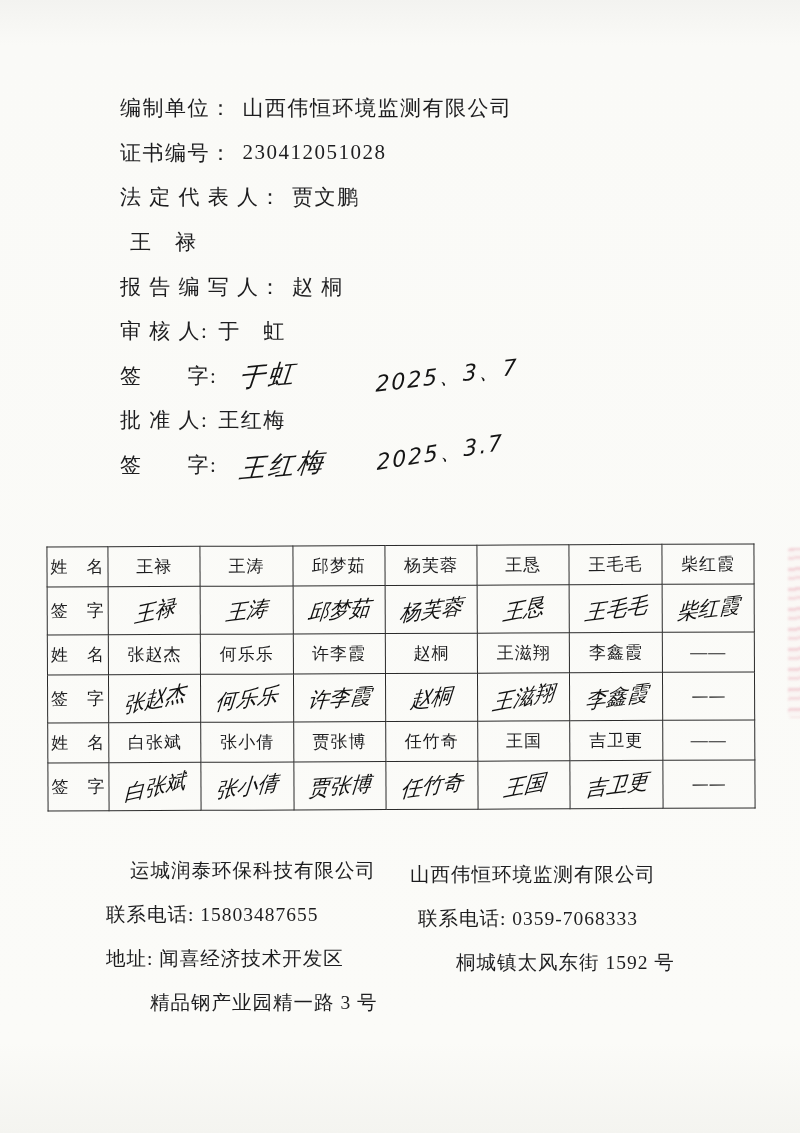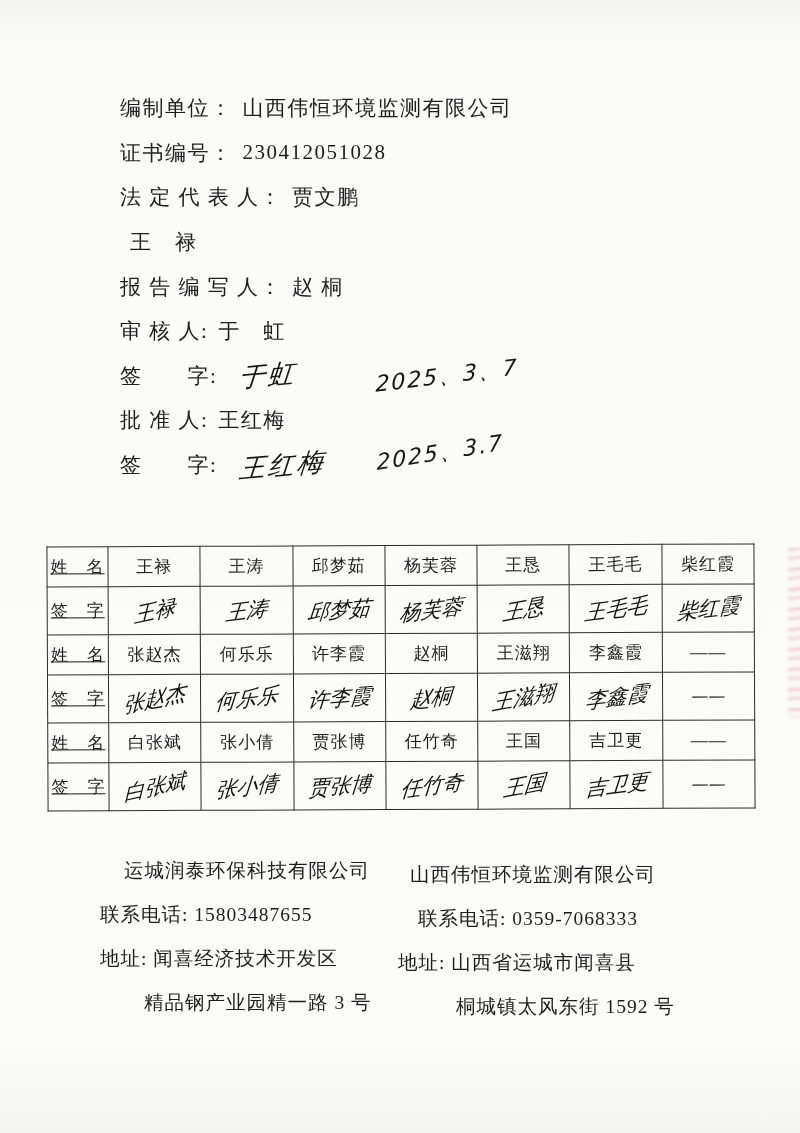--- a/index.html
+++ b/index.html
@@ -30,38 +30,38 @@
     border-collapse:collapse;table-layout:fixed;
     transform:rotate(-0.25deg);
     background:transparent;
   }
   table.personnel td{
     border:1.4px solid #2b2b2b;
     text-align:center;vertical-align:middle;
     font-size:17px;letter-spacing:1px;
     padding:0;overflow:hidden;
   }
-  td.lbl-cell{width:60px;letter-spacing:0;text-decoration:underline;}
+  td.lbl-cell{width:60px;letter-spacing:0;}
   tr.name-row{height:40px;}
   tr.sign-row{height:48px;}
   tr.sign-row td span.cellsig{
     font-family:"DejaVu Sans",sans-serif;
     font-style:italic;font-size:21px;color:#111;
     display:inline-block;transform:rotate(-7deg) skewX(-12deg);
     letter-spacing:0;
   }
   tr.sign-row td:nth-child(2) span.cellsig{transform:rotate(-12deg) skewX(-14deg);}
   tr.sign-row td:nth-child(4) span.cellsig{transform:rotate(-4deg) skewX(-9deg);}
   tr.sign-row td:nth-child(6) span.cellsig{transform:rotate(-10deg) skewX(-16deg);}
   tr.sign-row td:nth-child(8) span.cellsig{transform:rotate(-6deg) skewX(-8deg);}
   tr.sign-row td span.cellsig.dash{transform:none;font-style:normal;font-size:17px;}
   
   .footer-col{position:absolute;font-size:19.5px;letter-spacing:1px;}
   .footer-col .fline{height:44px;display:flex;align-items:center;white-space:pre;}
-  .f-left{left:100px;top:848px;width:300px;}
+  .f-left{left:106px;top:848px;width:300px;}
   .f-right{left:398px;top:852px;width:320px;}
   .ind-company-l{padding-left:24px;}
   .ind-addr2-l{padding-left:44px;}
   .ind-company-r{padding-left:12px;}
   .ind-phone-r{padding-left:20px;}
   .ind-addr2-r{padding-left:58px;}
   
   .red-edge{
     position:absolute;right:-6px;top:548px;width:18px;height:170px;
     background:repeating-linear-gradient(
@@ -187,19 +187,18 @@
   <div class="footer-col f-left">
     <div class="fline ind-company-l">运城润泰环保科技有限公司</div>
     <div class="fline">联系电话: 15803487655</div>
     <div class="fline">地址: 闻喜经济技术开发区</div>
     <div class="fline ind-addr2-l">精品钢产业园精一路 3 号</div>
   </div>
 
   <div class="footer-col f-right">
     <div class="fline ind-company-r">山西伟恒环境监测有限公司</div>
     <div class="fline ind-phone-r">联系电话: 0359-7068333</div>
-    <div class="fline">地址: 山西省运城市闻喜县</div>
     <div class="fline ind-addr2-r">桐城镇太风东街 1592 号</div>
   </div>
 
   <div class="red-edge"></div>
 
 </div>
 
 </body></html>

